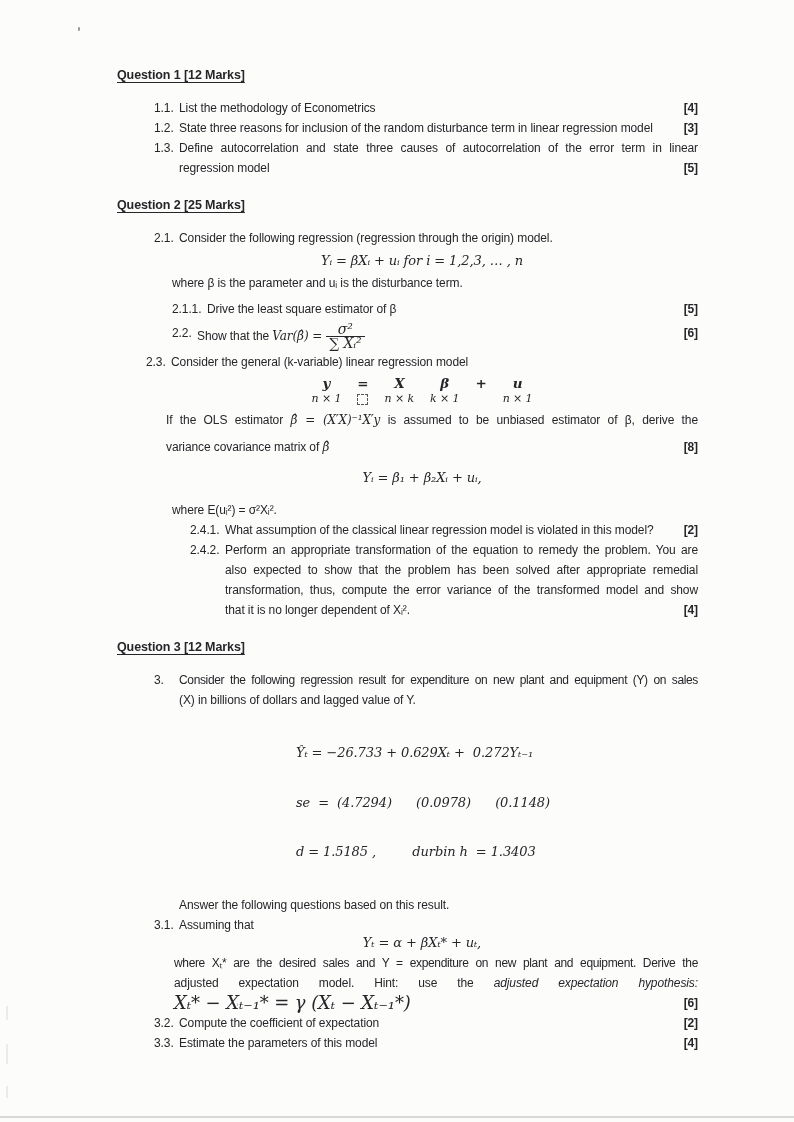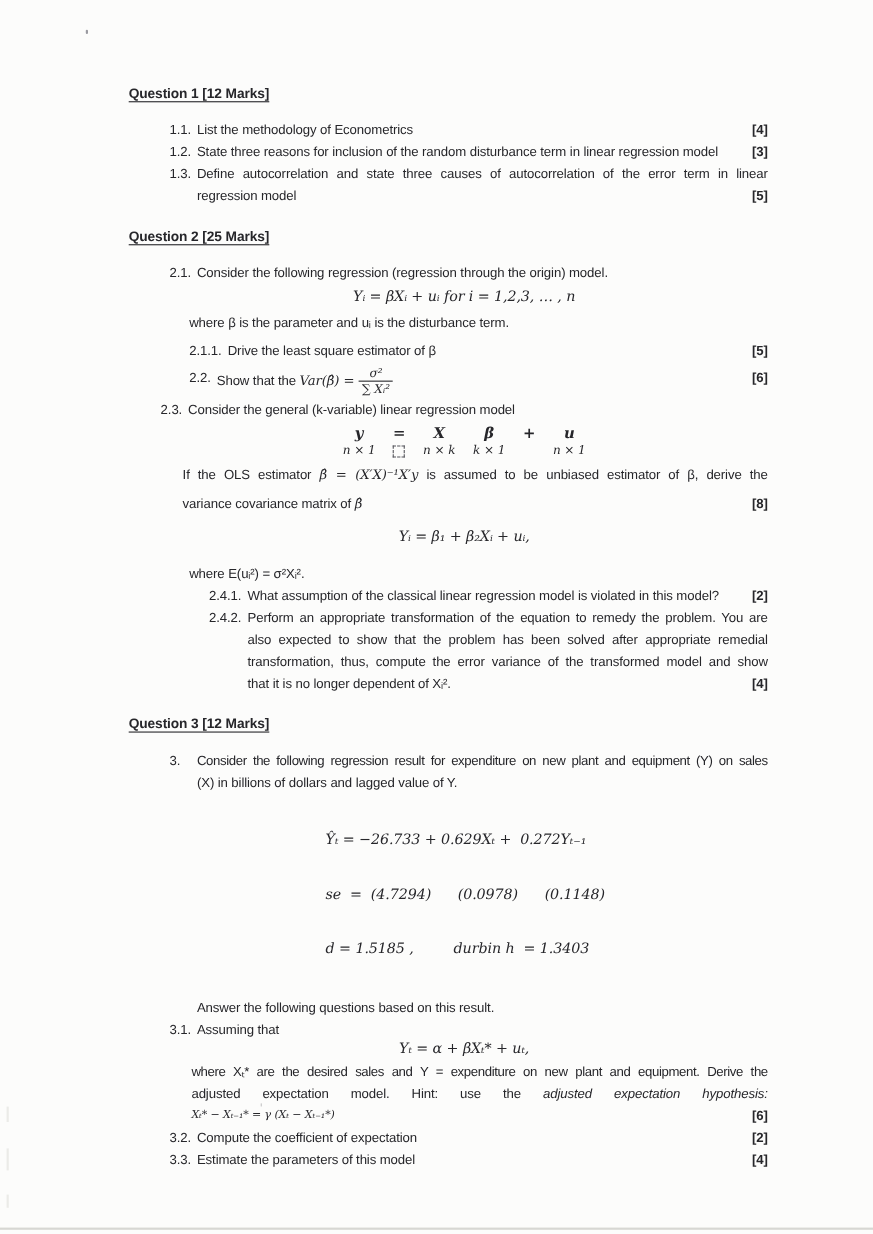--- a/index.html
+++ b/index.html
@@ -6,21 +6,21 @@
   body{
     width:794px;height:1122px;
     background:#fbfbfa;
     font-family:"Liberation Sans", sans-serif;
     color:#26262a;
     position:relative;
     overflow:hidden;
   }
   .page{position:absolute;inset:0;background:#fcfcfb;}
   .content{
-    position:absolute;left:117px;top:75px;width:581px;
+    position:absolute;left:117px;top:65px;width:581px;
     font-size:12px;line-height:20px;letter-spacing:-0.1px;
   }
   .qheading{
     font-weight:bold;font-size:12.5px;
     text-decoration:underline;text-underline-offset:3px;
     margin:0;
   }
   .sec{margin:0;}
   .items{margin-top:13px;margin-left:29px;}
   .item{display:flex;align-items:flex-start;}
@@ -31,22 +31,22 @@
   .jl{text-align:justify;text-align-last:justify;}
   .tight{letter-spacing:-0.35px;}
   .lastline{display:flex;}
   .lastline .ltxt{flex:1;}
   .ind1{margin-left:18px;}
   .ind2{margin-left:36px;}
   .hang{padding-left:33px;}
   .whereline{padding-left:26px;}
   .math{font-family:"DejaVu Serif","DejaVu Sans",serif;font-style:italic;}
   .formula-center{text-align:center;font-size:13px;margin-top:3px;}
-  .formula-left{font-size:10px;}
-  .frac{display:inline-flex;flex-direction:column;align-items:center;vertical-align:middle;font-size:11px;line-height:13px;margin-left:4px;}
+  .formula-left{font-size:18px;}
+  .frac{display:inline-flex;flex-direction:column;align-items:center;vertical-align:middle;font-size:14px;line-height:13px;margin-left:4px;}
   .frac .den{border-top:1px solid #26262a;padding:0 3px;}
   .matrixwrap{text-align:center;margin-top:2px;}
   .matrix{display:inline-flex;gap:16px;align-items:flex-start;}
   .mcol{display:flex;flex-direction:column;align-items:center;}
   .mcol .sym{font-size:13.5px;font-weight:600;line-height:16px;}
   .mcol .dim{font-size:11px;line-height:15px;}
   .dotted-box{display:inline-block;width:9px;height:9px;border:1px dashed #55555c;margin-top:3px;}
   .resultblock{margin-left:150px;margin-top:2px;font-size:13px;line-height:16.5px;white-space:pre;}
   .note{margin-top:1px;}
   .hintline{text-align:justify;text-align-last:justify;}

